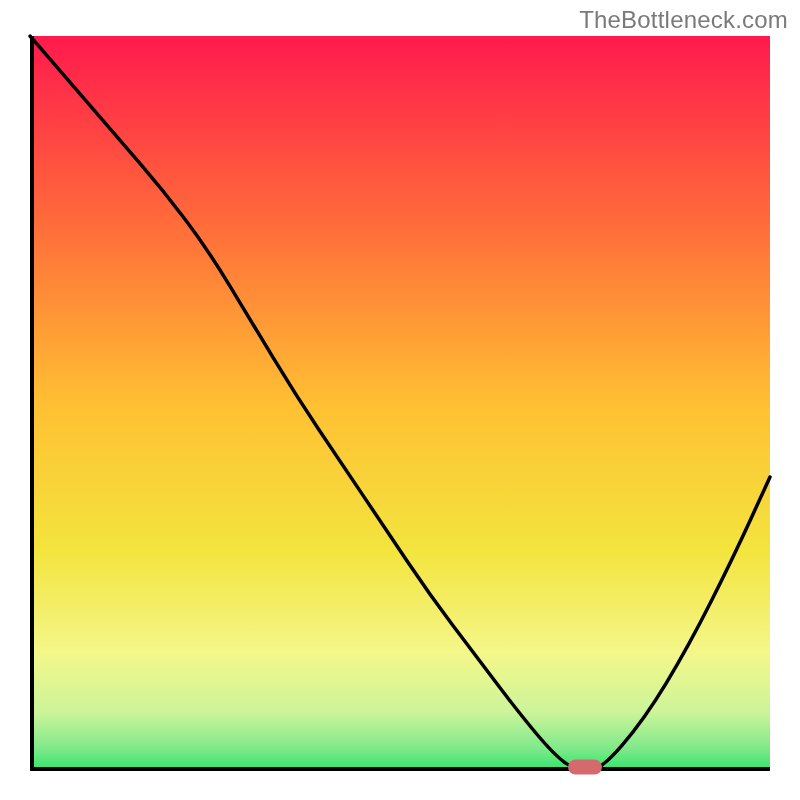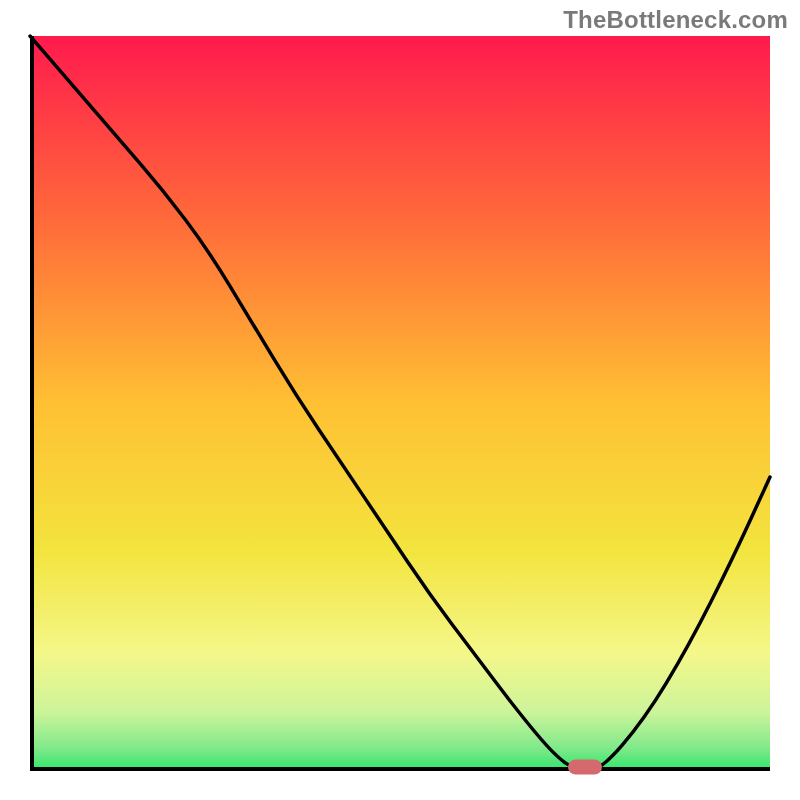--- a/index.html
+++ b/index.html
@@ -15,21 +15,21 @@
     left: 0;
     top: 0;
     width: 800px;
     height: 800px;
   }
   .watermark {
     position: absolute;
     top: 6px;
     right: 12px;
     font-size: 24px;
-    font-weight: 700;
+    font-weight: 400;
     color: #7a7a7a;
     letter-spacing: 0.2px;
   }
   .plot-area {
     position: absolute;
     left: 30px;
     top: 36px;
     width: 740px;
     height: 735px;
   }

